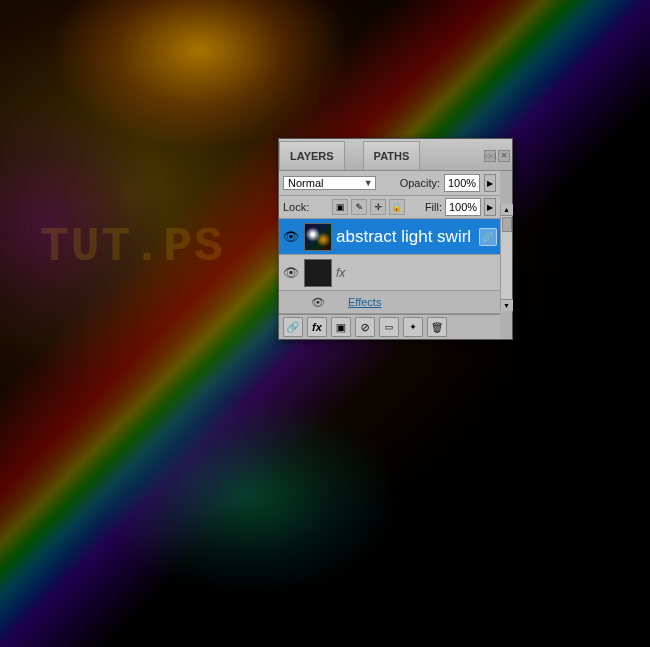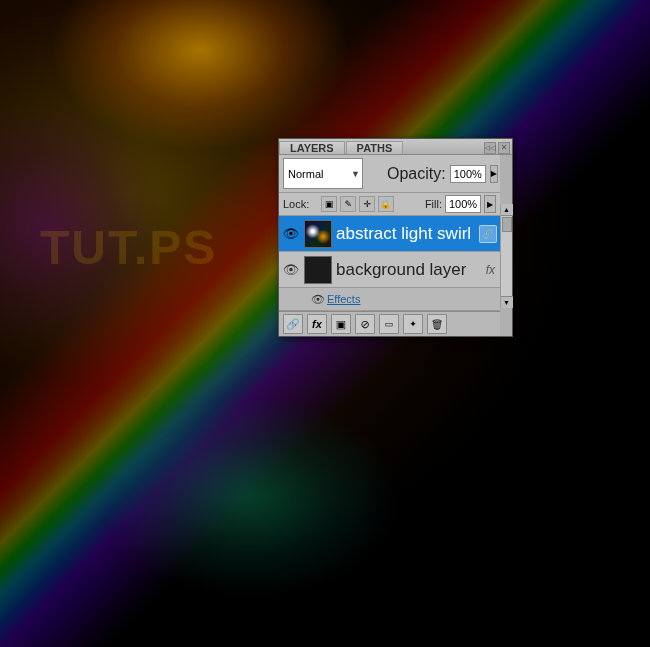--- a/index.html
+++ b/index.html
@@ -73,21 +73,21 @@
 
     
     .watermark {
       position: absolute;
       top: 220px;
       left: 40px;
       color: rgba(255,200,0,0.15);
       font-size: 48px;
       font-weight: bold;
       letter-spacing: 2px;
-      font-family: Liberation Sans, sans-serif;
+      font-family: Liberation Mono, monospace;
     }
 
     
     .panel {
       position: absolute;
       top: 138px;
       left: 278px;
       width: 235px;
       background: #b0b0b0;
       border: 1px solid #555;
@@ -98,28 +98,28 @@
     .panel-header {
       background: linear-gradient(to bottom, #c8c8c8, #b0b0b0);
       border-bottom: 1px solid #888;
       display: flex;
       align-items: stretch;
       padding-top: 2px;
       position: relative;
     }
 
     .panel-tab {
-      padding: 0 10px;
+      padding: 8px 10px;
       font-size: 11px;
       font-weight: bold;
       color: #333;
       background: linear-gradient(to bottom, #d0d0d0, #b8b8b8);
       border: 1px solid #999;
       border-bottom: none;
-      margin-right: 1px;
+      margin-right: 18px;
       cursor: pointer;
       display: flex;
       align-items: center;
       white-space: nowrap;
     }
 
     .panel-tab.active {
       background: linear-gradient(to bottom, #e8e8e8, #d0d0d0);
       border-color: #888;
       color: #111;
@@ -143,39 +143,39 @@
       display: flex;
       align-items: center;
       padding: 3px 4px;
       background: #c0c0c0;
       border-bottom: 1px solid #999;
       gap: 4px;
     }
 
     .blend-select {
       flex: 1;
-      height: 31px;
+      height: 14px;
       background: white;
       border: 1px solid #888;
       font-size: 11px;
       display: flex;
       align-items: center;
       padding: 4px 4px;
       position: relative;
     }
 
     .blend-select-arrow {
       position: absolute;
       right: 2px;
       font-size: 9px;
       color: #444;
     }
 
     .opacity-label {
-      font-size: 16px;
+      font-size: 11px;
       color: #222;
       margin-left: 20px;
     }
 
     .opacity-value {
       width: 36px;
       height: 18px;
       background: white;
       border: 1px solid #888;
       font-size: 11px;
@@ -202,21 +202,21 @@
       align-items: center;
       padding: 2px 4px;
       background: #c0c0c0;
       border-bottom: 1px solid #999;
       gap: 3px;
     }
 
     .lock-label {
       font-size: 11px;
       color: #222;
-      margin-right: 9px;
+      margin-right: 20px;
     }
 
     .lock-icon-btn {
       width: 16px;
       height: 16px;
       background: #bbb;
       border: 1px solid #999;
       display: flex;
       align-items: center;
       justify-content: center;
@@ -349,20 +349,21 @@
       justify-content: center;
       font-size: 11px;
       cursor: pointer;
     }
 
     .effects-label {
       font-size: 11px;
       color: #1a5fa0;
       text-decoration: underline;
       cursor: pointer;
+      margin-left: 21px;
     }
 
     .panel-content {
       position: relative;
       padding-right: 12px;
     }
 
     
     .panel-footer {
       display: flex;
@@ -522,21 +523,20 @@
         <div class="link-icon">
           <span style="font-size:9px; color:white;">🔗</span>
         </div>
       </div>
 
       <div class="layer-item bg">
         <div class="visibility-eye" style="color:#333;">👁</div>
         <div class="layer-thumb">
           <div class="layer-thumb-bg"></div>
         </div>
-        <span class="layer-name dark">background layer</span>
         <span class="layer-icon-right dark" style="font-style:italic; font-size:12px;">fx</span>
       </div>
 
     </div>
 
     <div class="effects-row">
       <div class="effects-eye" style="color:#333;">👁</div>
       <span class="effects-label">Effects</span>
     </div>
 

